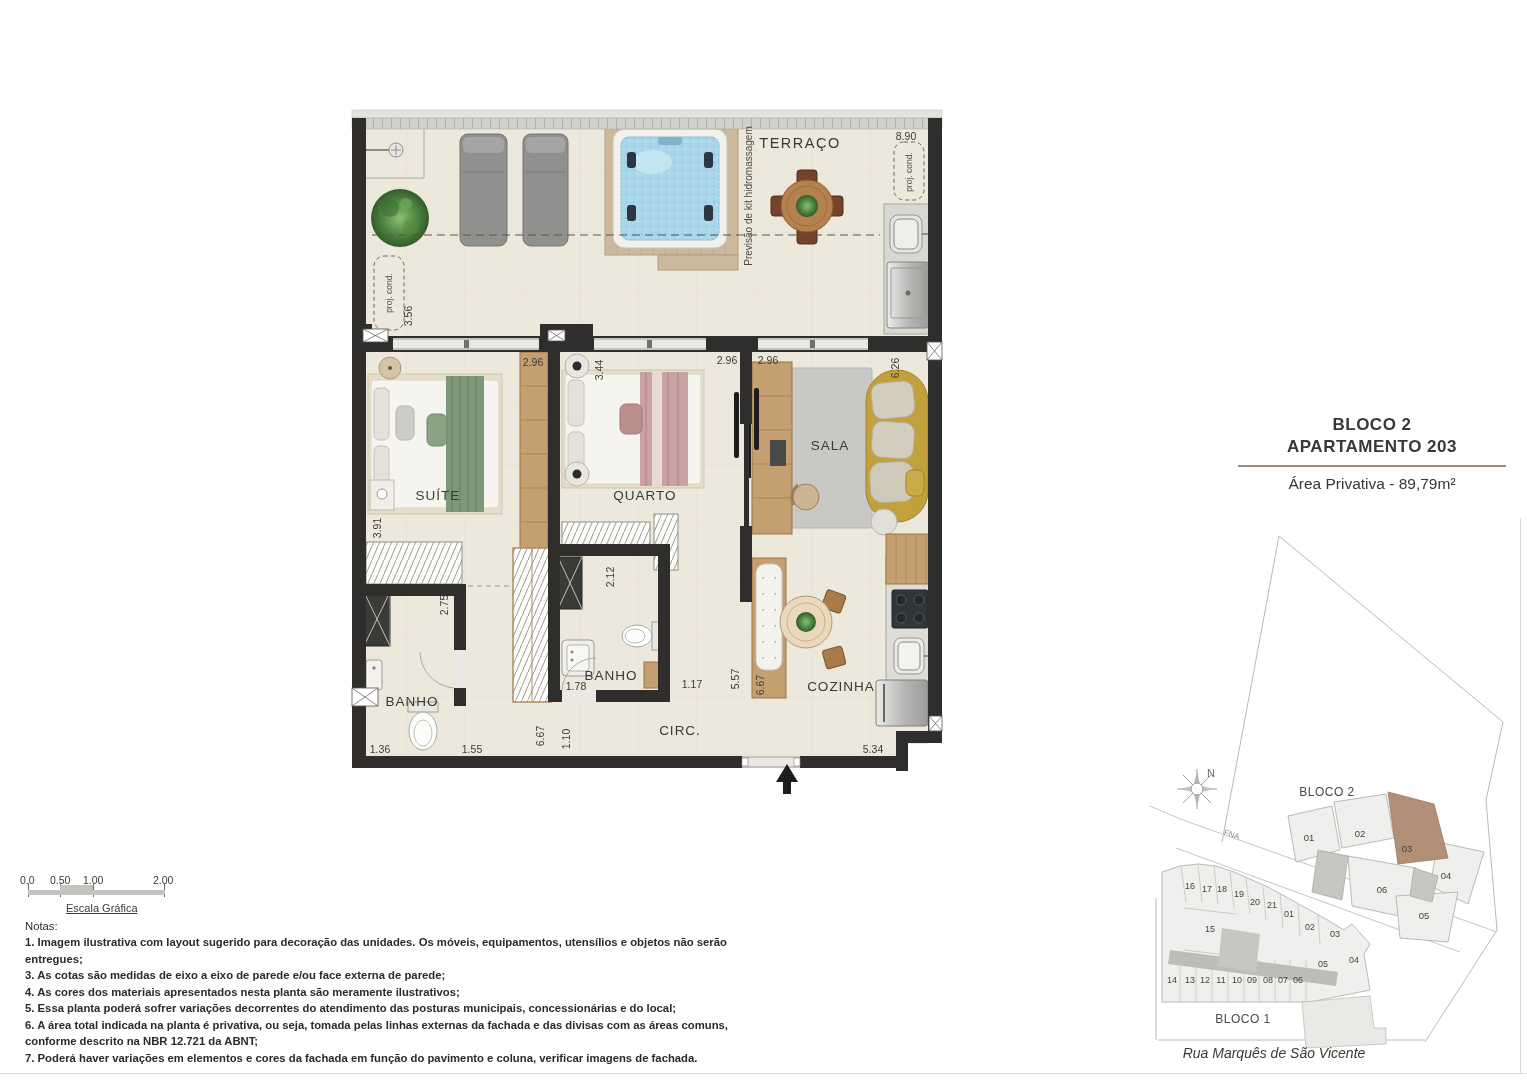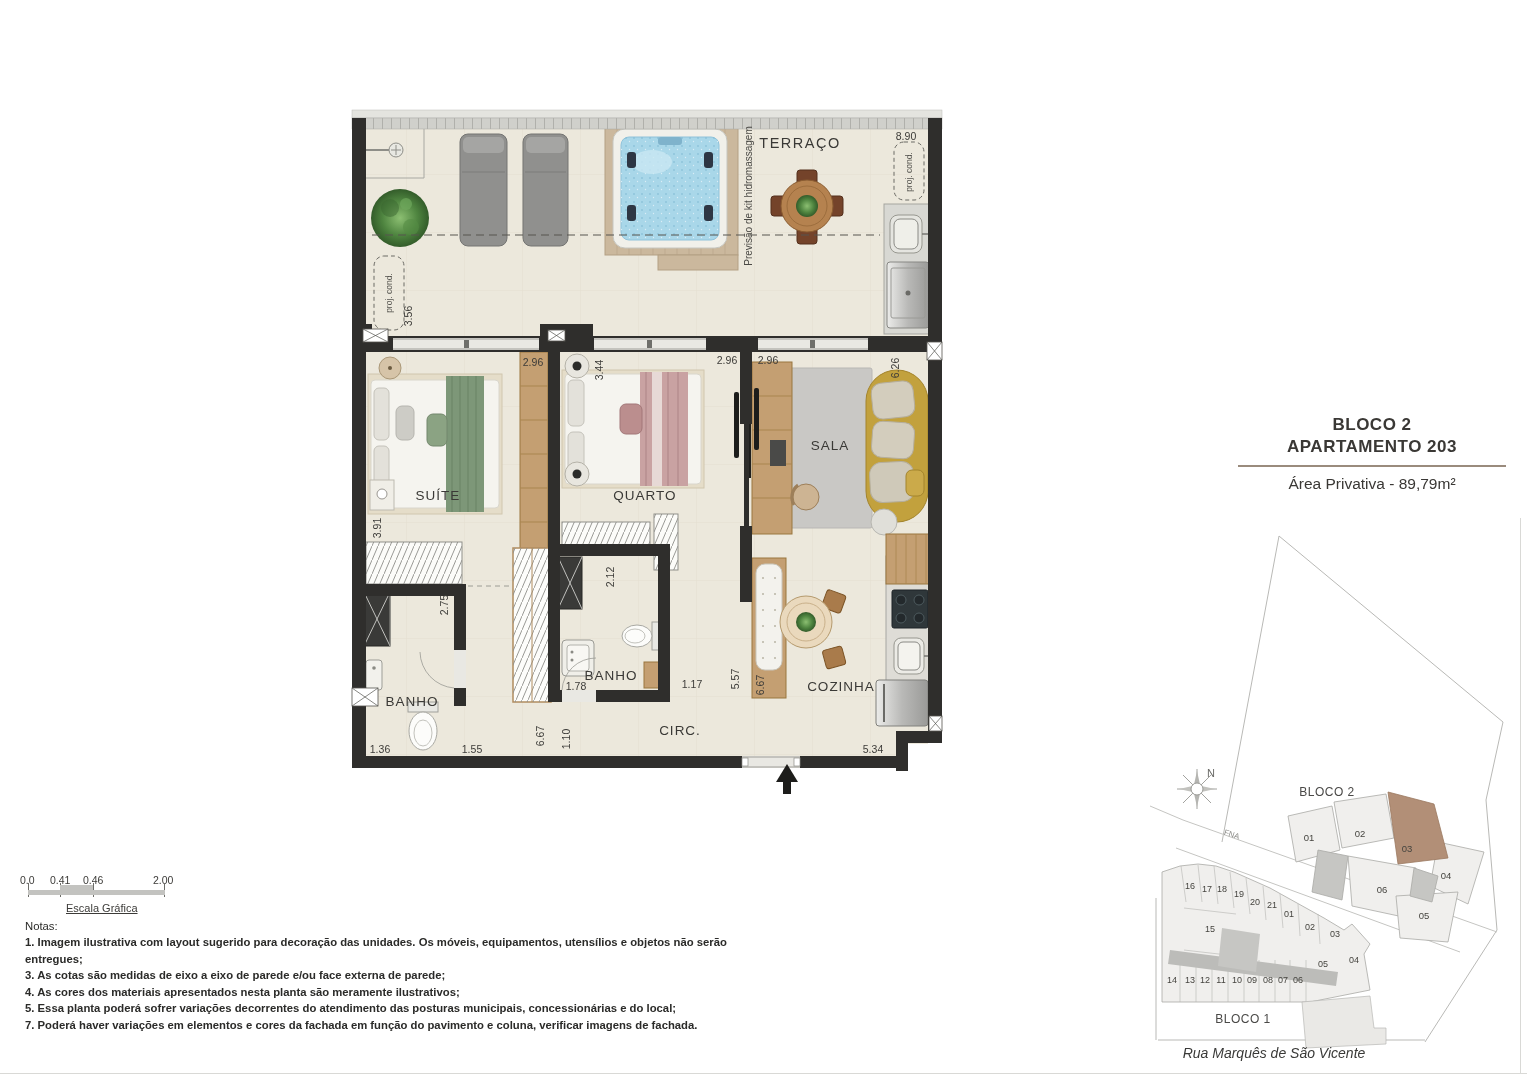--- a/index.html
+++ b/index.html
@@ -410,38 +410,40 @@
 
 <div id="title-block">
   <div class="tb-line">BLOCO 2</div>
   <div class="tb-line">APARTAMENTO 203</div>
   <div class="tb-rule"></div>
   <div class="tb-area">Área Privativa - 89,79m²</div>
 </div>
 
 <div id="scale-bar">
   <span class="sb-lab" style="left:2px">0.0</span>
-  <span class="sb-lab" style="left:32px">0.41</span>
-  <span class="sb-lab" style="left:65px">0.46</span>
+  <span class="sb-lab" style="left:32px">0.50</span>
+  <span class="sb-lab" style="left:65px">1.00</span>
   <span class="sb-lab" style="left:135px">2.00</span>
   <div class="sb-tick" style="left:10px"></div>
   <div class="sb-tick" style="left:42px"></div>
   <div class="sb-tick" style="left:75px"></div>
   <div class="sb-tick" style="left:146px"></div>
   <div class="sb-bar" style="left:10px;width:137px;"></div>
   <div class="sb-bar" style="left:42px;width:33px;top:11px;"></div>
   <div class="sb-cap">Escala Gráfica</div>
 </div>
 
 <div id="notes">
   <div>Notas:</div>
   <div class="note-item">1. Imagem ilustrativa com layout sugerido para decoração das unidades. Os móveis, equipamentos, utensílios e objetos não serão entregues;</div>
   <div class="note-item">3. As cotas são medidas de eixo a eixo de parede e/ou face externa de parede;</div>
   <div class="note-item">4. As cores dos materiais apresentados nesta planta são meramente ilustrativos;</div>
   <div class="note-item">5. Essa planta poderá sofrer variações decorrentes do atendimento das posturas municipais, concessionárias e do local;</div>
+  <div class="note-item">6. A área total indicada na planta é privativa, ou seja, tomada pelas linhas externas da fachada e das divisas com as áreas comuns,
+conforme descrito na NBR 12.721 da ABNT;</div>
   <div class="note-item">7. Poderá haver variações em elementos e cores da fachada em função do pavimento e coluna, verificar imagens de fachada.</div>
 
 </div>
 
 <svg style="position:absolute;left:1145px;top:515px;" width="382" height="560" viewBox="1145 515 382 560">
 
   <g fill="none" stroke="#b9b9b6" stroke-width="1">
     <polyline points="1279,536 1503,722 1486,800 1497,930 1425,1042"></polyline>
     <line x1="1279" y1="536" x2="1222" y2="842"></line>
     <line x1="1158" y1="1040" x2="1425" y2="1040"></line>

